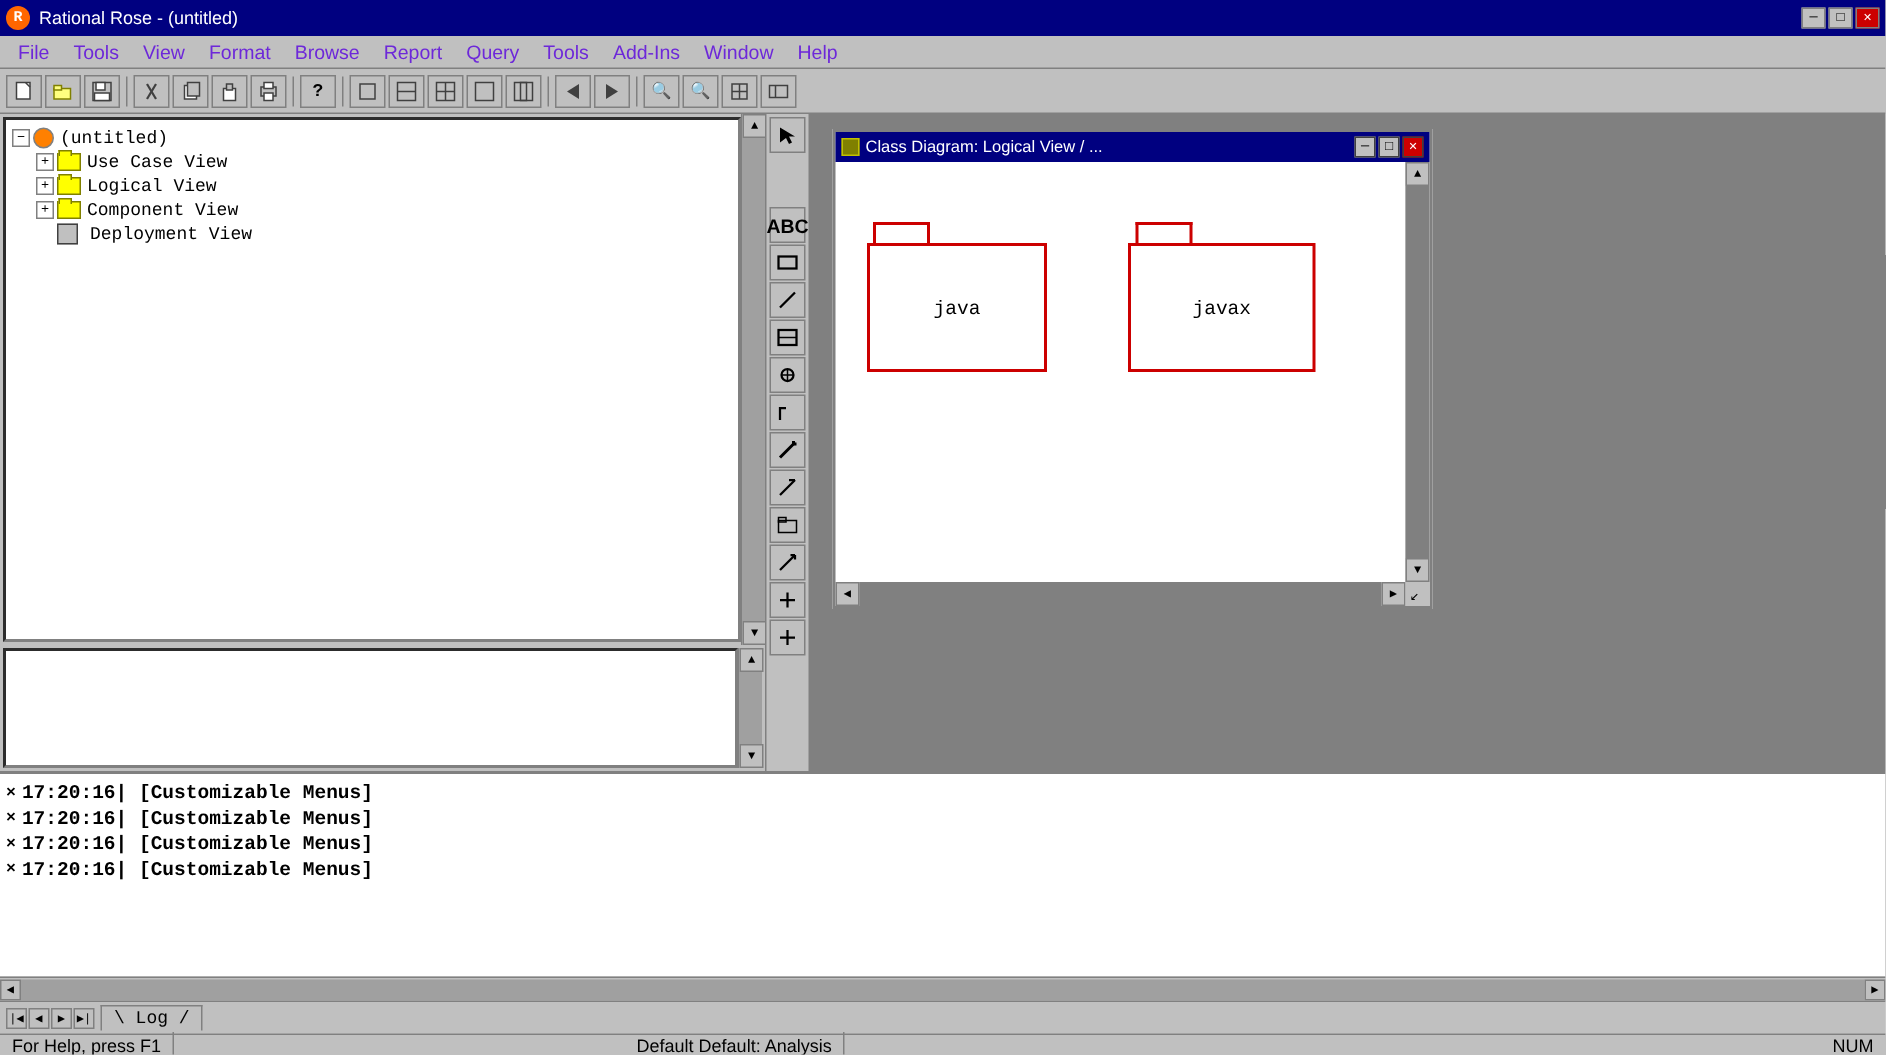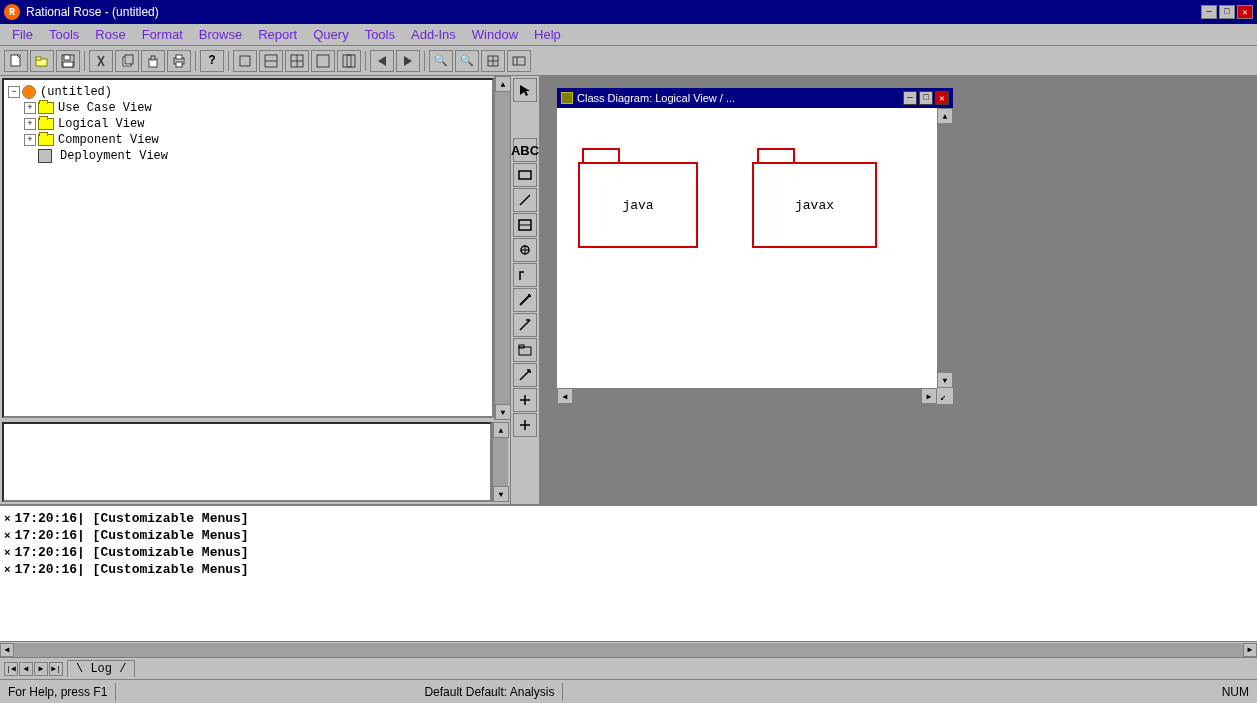--- a/index.html
+++ b/index.html
@@ -415,21 +415,21 @@
       padding: 1px 8px;
       background: #c0c0c0;
       border: 1px solid #808080;
       border-bottom: none;
       font-size: 12px;
       cursor: pointer;
     }
 
     
     .status-bar {
-      height: 24px;
+      height: 14px;
       background: #c0c0c0;
       border-top: 1px solid #808080;
       display: flex;
       align-items: center;
       flex-shrink: 0;
     }
     .status-section {
       padding: 2px 8px;
       border-right: 1px solid #808080;
       font-size: 12px;
@@ -482,21 +482,21 @@
   <div class="title-controls">
     <div class="title-btn">─</div>
     <div class="title-btn">□</div>
     <div class="title-btn" style="background:#cc0000;color:white;">✕</div>
   </div>
 </div>
 
 <div class="menu-bar">
   <div class="menu-item">File</div>
   <div class="menu-item">Tools</div>
-  <div class="menu-item">Rose</div>
+  <div class="menu-item">View</div>
   <div class="menu-item">Format</div>
   <div class="menu-item">Browse</div>
   <div class="menu-item">Report</div>
   <div class="menu-item">Query</div>
   <div class="menu-item">Tools</div>
   <div class="menu-item">Add-Ins</div>
   <div class="menu-item">Window</div>
   <div class="menu-item">Help</div>
 </div>
 

